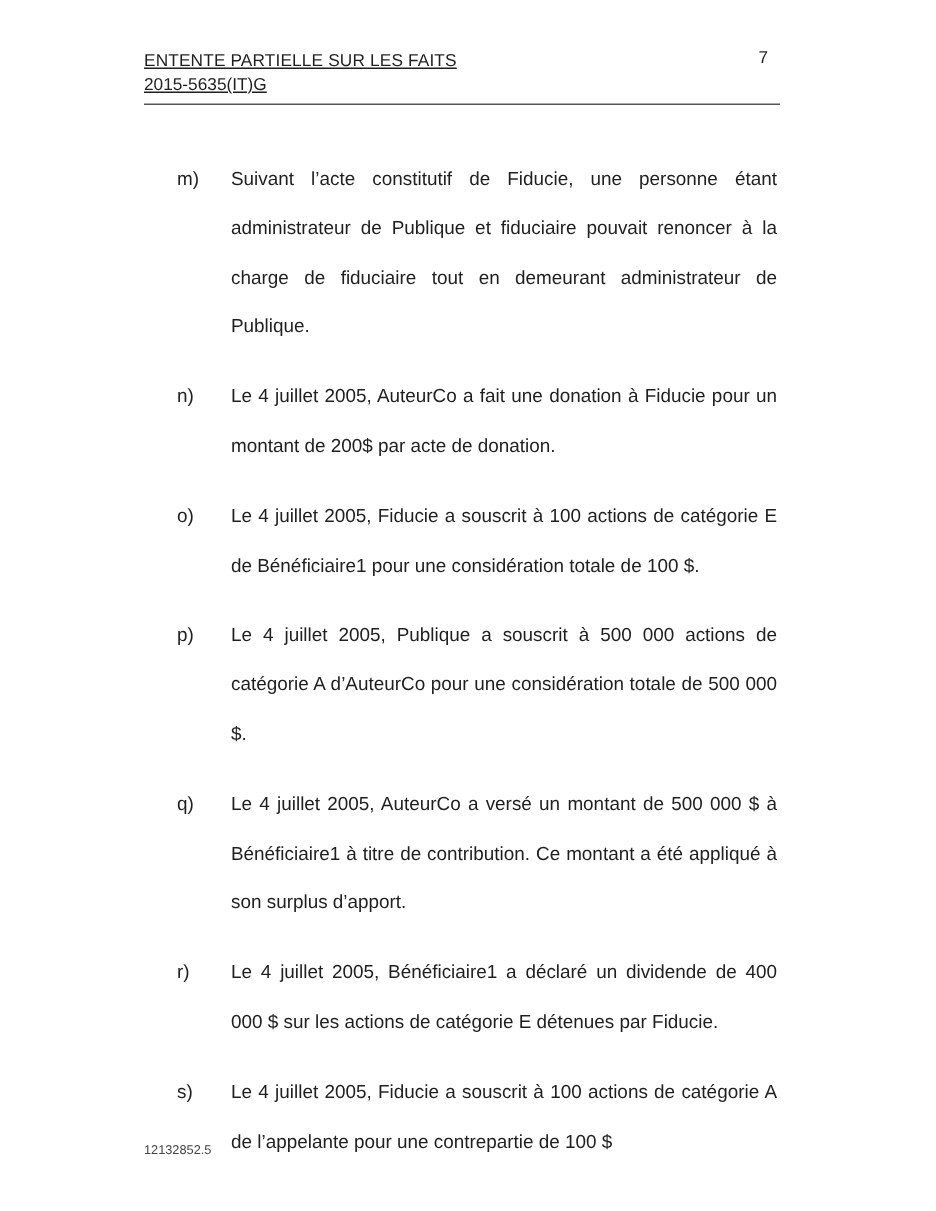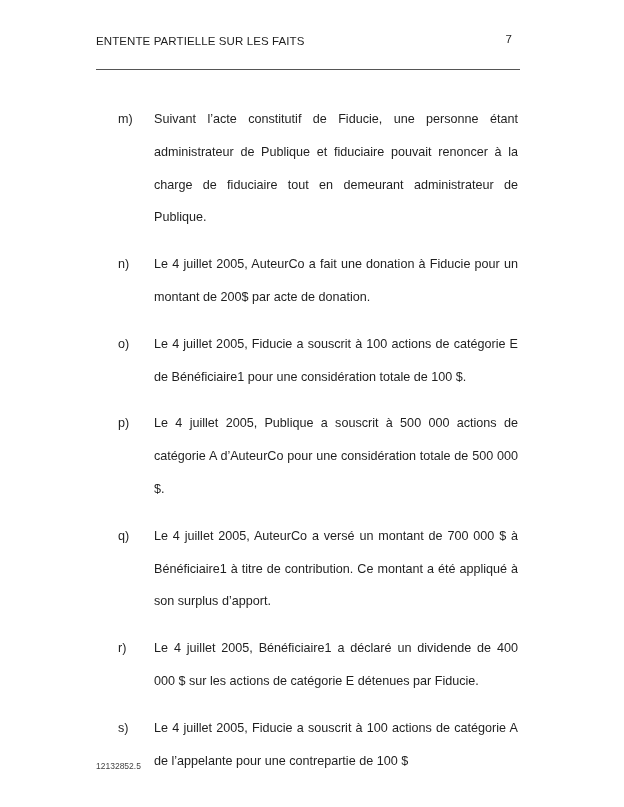--- a/index.html
+++ b/index.html
@@ -13,20 +13,21 @@
       position: relative;
       overflow: hidden;
       font-family: "Liberation Sans", "DejaVu Sans", sans-serif;
       color: #1f1f1f;
     }
     .header {
       position: absolute;
       left: 96px;
       top: 33px;
       width: 422px;
+      text-decoration: underline;
     }
     .header-title {
       font-size: 11.5px;
       letter-spacing: 0.1px;
       line-height: 16px;
     }
     .header-docnum {
       font-size: 11.5px;
       line-height: 16px;
     }
@@ -75,20 +76,21 @@
       font-family: Liberation Sans, sans-serif;
       font-size: 8.5px;
       color: #444;
     }
   </style>
 </head>
 <body>
 
 <div class="header">
   <div class="header-title">ENTENTE PARTIELLE SUR LES FAITS</div>
+  <div class="header-docnum">2015-5635(IT)G</div>
   <div class="page-number">7</div>
 </div>
 <div class="header-rule"></div>
 
 <div class="items">
   <div class="item">
     <span class="item-letter">m)</span>
     <span class="item-text">Suivant l’acte constitutif de Fiducie, une personne étant administrateur de Publique et fiduciaire pouvait renoncer à la charge de fiduciaire tout en demeurant administrateur de Publique.</span>
   </div>
   <div class="item">
@@ -98,21 +100,21 @@
   <div class="item">
     <span class="item-letter">o)</span>
     <span class="item-text">Le 4 juillet 2005, Fiducie a souscrit à 100 actions de catégorie E de Bénéficiaire1 pour une considération totale de 100 $.</span>
   </div>
   <div class="item">
     <span class="item-letter">p)</span>
     <span class="item-text">Le 4 juillet 2005, Publique a souscrit à 500 000 actions de catégorie A d’AuteurCo pour une considération totale de 500 000 $.</span>
   </div>
   <div class="item">
     <span class="item-letter">q)</span>
-    <span class="item-text">Le 4 juillet 2005, AuteurCo a versé un montant de 700 000 $ à Bénéficiaire1 à titre de contribution. Ce montant a été appliqué à son surplus d’apport.</span>
+    <span class="item-text">Le 4 juillet 2005, AuteurCo a versé un montant de 500 000 $ à Bénéficiaire1 à titre de contribution. Ce montant a été appliqué à son surplus d’apport.</span>
   </div>
   <div class="item">
     <span class="item-letter">r)</span>
     <span class="item-text">Le 4 juillet 2005, Bénéficiaire1 a déclaré un dividende de 400 000 $ sur les actions de catégorie E détenues par Fiducie.</span>
   </div>
   <div class="item">
     <span class="item-letter">s)</span>
     <span class="item-text">Le 4 juillet 2005, Fiducie a souscrit à 100 actions de catégorie A de l’appelante pour une contrepartie de 100 $</span>
   </div>
 </div>

